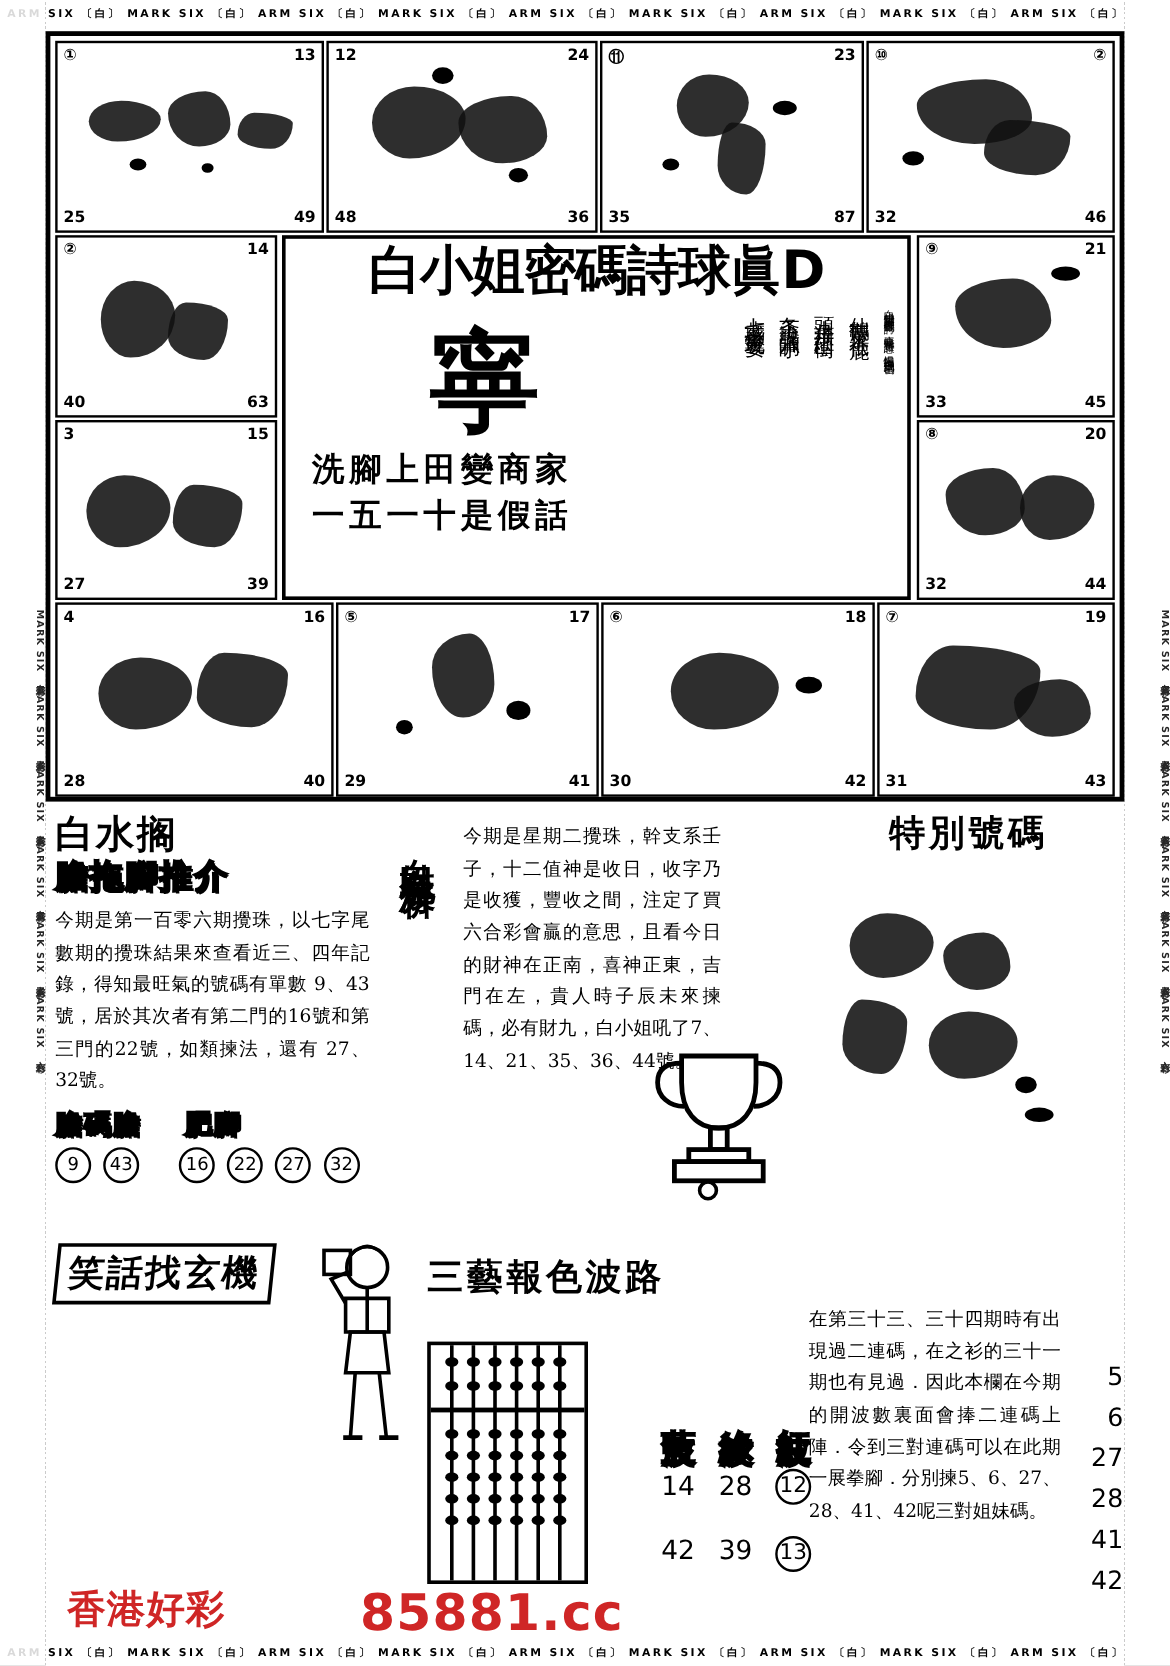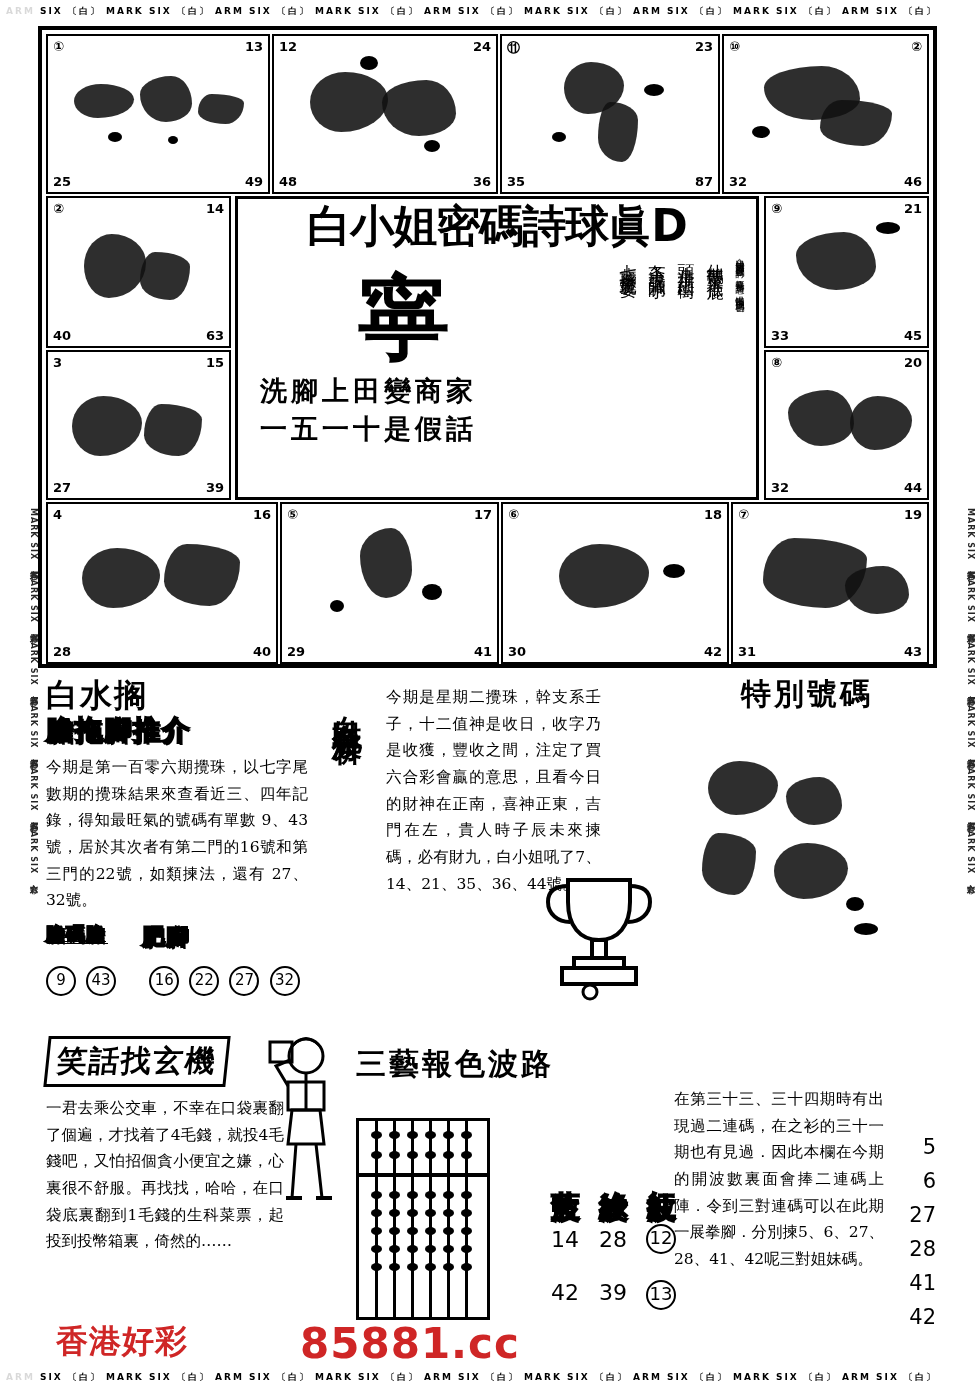--- a/index.html
+++ b/index.html
@@ -362,24 +362,24 @@
     </div>
   </div>
 
   <div class="mid">
 
     <div class="panel" style="left:8px;top:0;width:266px;">
       <div class="brush-head" style="font-size:32px;">白水搁</div>
       <div class="brush-head outline" style="margin-top:-6px;">膽拖腳推介</div>
       <div class="bodytxt" style="margin-top:6px;width:262px;">今期是第一百零六期攪珠，以七字尾數期的攪珠結果來查看近三、四年記錄，得知最旺氣的號碼有單數 9、43號，居於其次者有第二門的16號和第三門的22號，如類揀法，還有 27、32號。</div>
       <div style="margin-top:8px;display:flex;gap:36px;">
-        <span class="brush-head outline" style="font-size:18px;text-decoration:underline;">膽碼膽</span>
+        <span class="brush-head outline" style="font-size:22px;">膽碼膽</span>
         <span class="brush-head outline" style="font-size:22px;">肥腳</span>
       </div>
-      <div style="margin-top:14px;">
+      <div style="margin-top:4px;">
         <span class="ball">9</span>
         <span class="ball">43</span>
         <span style="display:inline-block;width:18px;"></span>
         <span class="ball">16</span>
         <span class="ball">22</span>
         <span class="ball">27</span>
         <span class="ball">32</span>
       </div>
     </div>
 
@@ -413,21 +413,20 @@
         <div class="splat" style="left:168px;top:150px;width:18px;height:14px;"></div>
         <div class="splat" style="left:176px;top:176px;width:24px;height:12px;"></div>
       </div>
     </div>
   </div>
 
   <div class="bot">
 
     <div class="panel" style="left:8px;top:14px;width:258px;">
       <div class="joke-head">笑話找玄機</div>
-      <div class="bodytxt" style="margin-top:8px;width:238px;">一君去乘公交車，不幸在口袋裏翻了個遍，才找着了4毛錢，就投4毛錢吧，又怕招個貪小便宜之嫌，心裏很不舒服。再找找，哈哈，在口袋底裏翻到1毛錢的生科菜票，起投到投幣箱裏，倚然的……</div>
     </div>
 
     <div style="position:absolute;left:228px;top:0;width:80px;height:200px;">
       <svg width="80" height="200" viewBox="0 0 80 200">
         <circle cx="40" cy="34" r="17" fill="none" stroke="#000" stroke-width="3"></circle>
         <path d="M23 30 q17 -24 34 0 q-6 -14 -17 -15 q-11 1 -17 15z" fill="#000"></path>
         <path d="M40 51 v38" stroke="#000" stroke-width="3" fill="none"></path>
         <path d="M22 60 h36 v28 h-36 z" fill="none" stroke="#000" stroke-width="3"></path>
         <path d="M22 64 l-12 -20 l14 -6" fill="none" stroke="#000" stroke-width="3"></path>
         <rect x="4" y="20" width="22" height="20" fill="none" stroke="#000" stroke-width="3"></rect>

